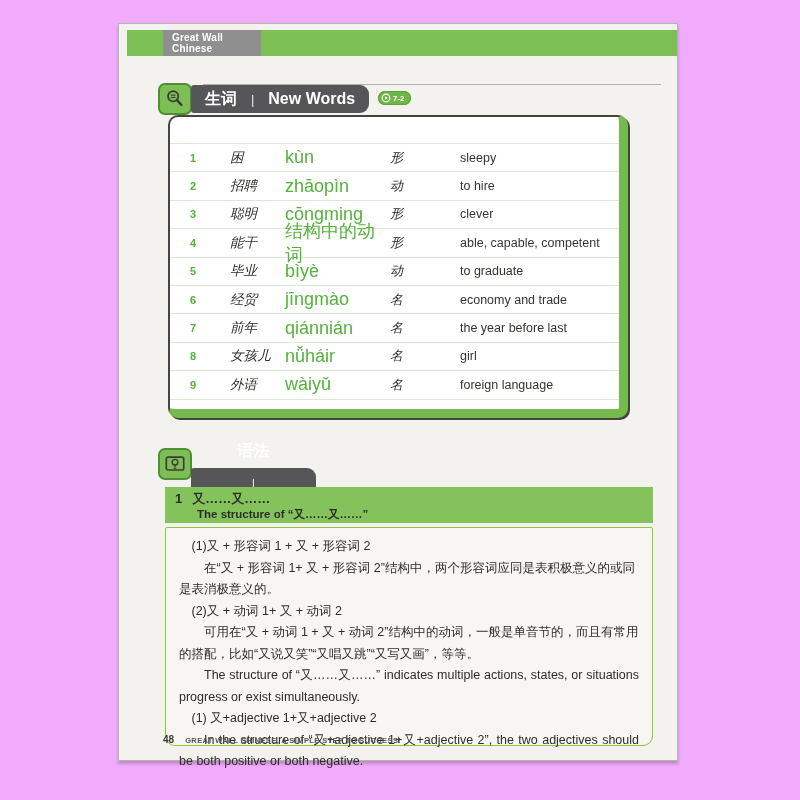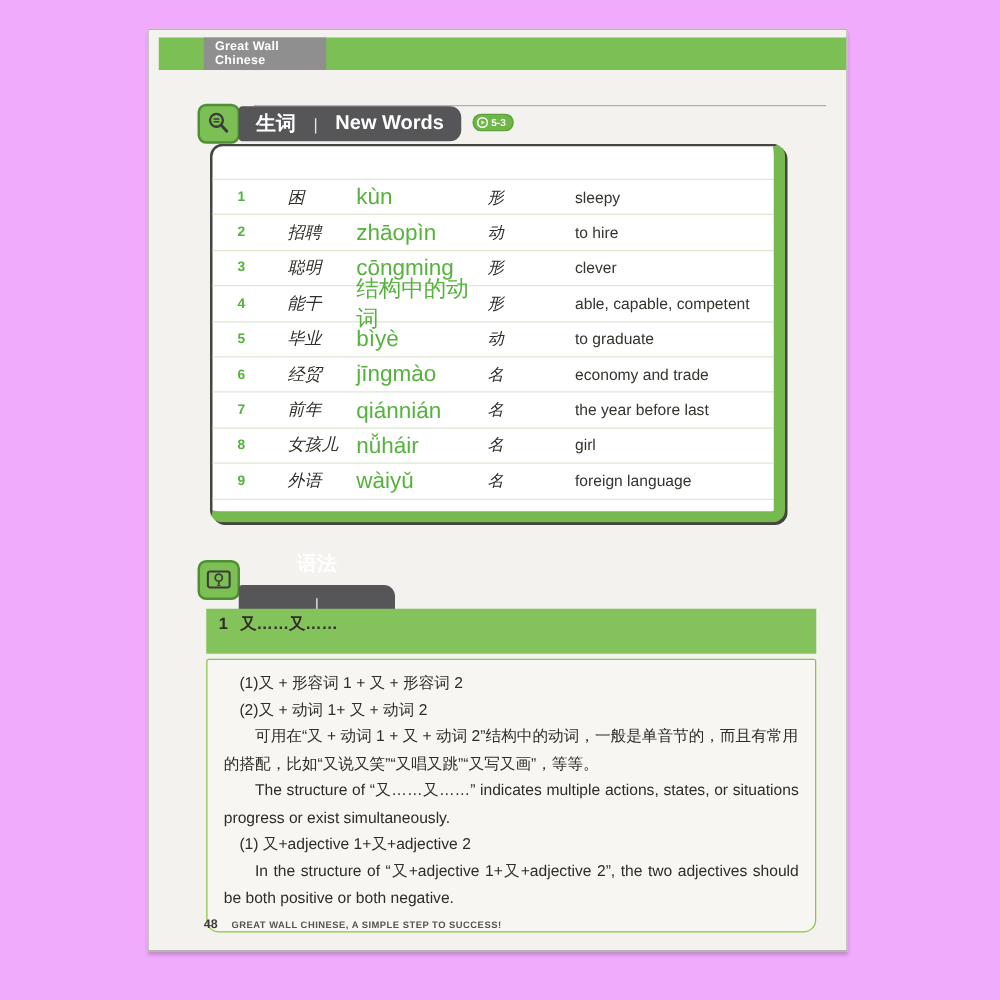--- a/index.html
+++ b/index.html
@@ -86,21 +86,21 @@
       <span class="cn">生词</span>
       <span class="dv">|</span>
       <span class="en">New Words</span>
     </div>
 
     <div class="badge">
       <svg width="10" height="10" viewBox="0 0 12 12">
         <circle cx="6" cy="6" r="4.6" fill="none" stroke="#ffffff" stroke-width="1.4"></circle>
         <path d="M5 4 L8 6 L5 8 Z" fill="#ffffff"></path>
       </svg>
-      <span>5-3</span>
+      <span>7-2</span>
     </div>
 
     <div class="card">
       <div class="wtable">
   <div class="wrow">
     <span class="c-num">1</span>
     <span class="c-word">困</span>
     <span class="c-pinyin">kùn</span>
     <span class="c-pos">形</span>
     <span class="c-meaning">sleepy</span>
@@ -184,23 +184,25 @@
       <span class="cn">语法</span>
       <span class="dv">|</span>
       <span class="en">Grammar</span>
     </div>
 
     <div class="gheader">
       <div class="l1">
         <span>1</span>
         <span>又……又……</span>
       </div>
+      <div class="l2">The structure of “又……又……”</div>
     </div>
     <div class="gbody">
         <p class="gp cn" style="text-indent: 1em;">(1)又 + 形容词 1 + 又 + 形容词 2</p>
+        <p class="gp cn" style="text-indent: 2em;">在“又 + 形容词 1+ 又 + 形容词 2”结构中，两个形容词应同是表积极意义的或同是表消极意义的。</p>
         <p class="gp cn" style="text-indent: 1em;">(2)又 + 动词 1+ 又 + 动词 2</p>
         <p class="gp cn" style="text-indent: 2em;">可用在“又 + 动词 1 + 又 + 动词 2”结构中的动词，一般是单音节的，而且有常用的搭配，比如“又说又笑”“又唱又跳”“又写又画”，等等。</p>
         <p class="gp en" style="text-indent: 2em;">The structure of “又……又……” indicates multiple actions, states, or situations progress or exist simultaneously.</p>
         <p class="gp en" style="text-indent: 1em;">(1) 又+adjective 1+又+adjective 2</p>
         <p class="gp en" style="text-indent: 2em;">In the structure of “又+adjective 1+又+adjective 2”, the two adjectives should be both positive or both negative.</p>
       </div>
 
     <div class="footer">
       <span class="pageno">48</span>
       <span class="tagline">GREAT WALL CHINESE, A SIMPLE STEP TO SUCCESS!</span>

